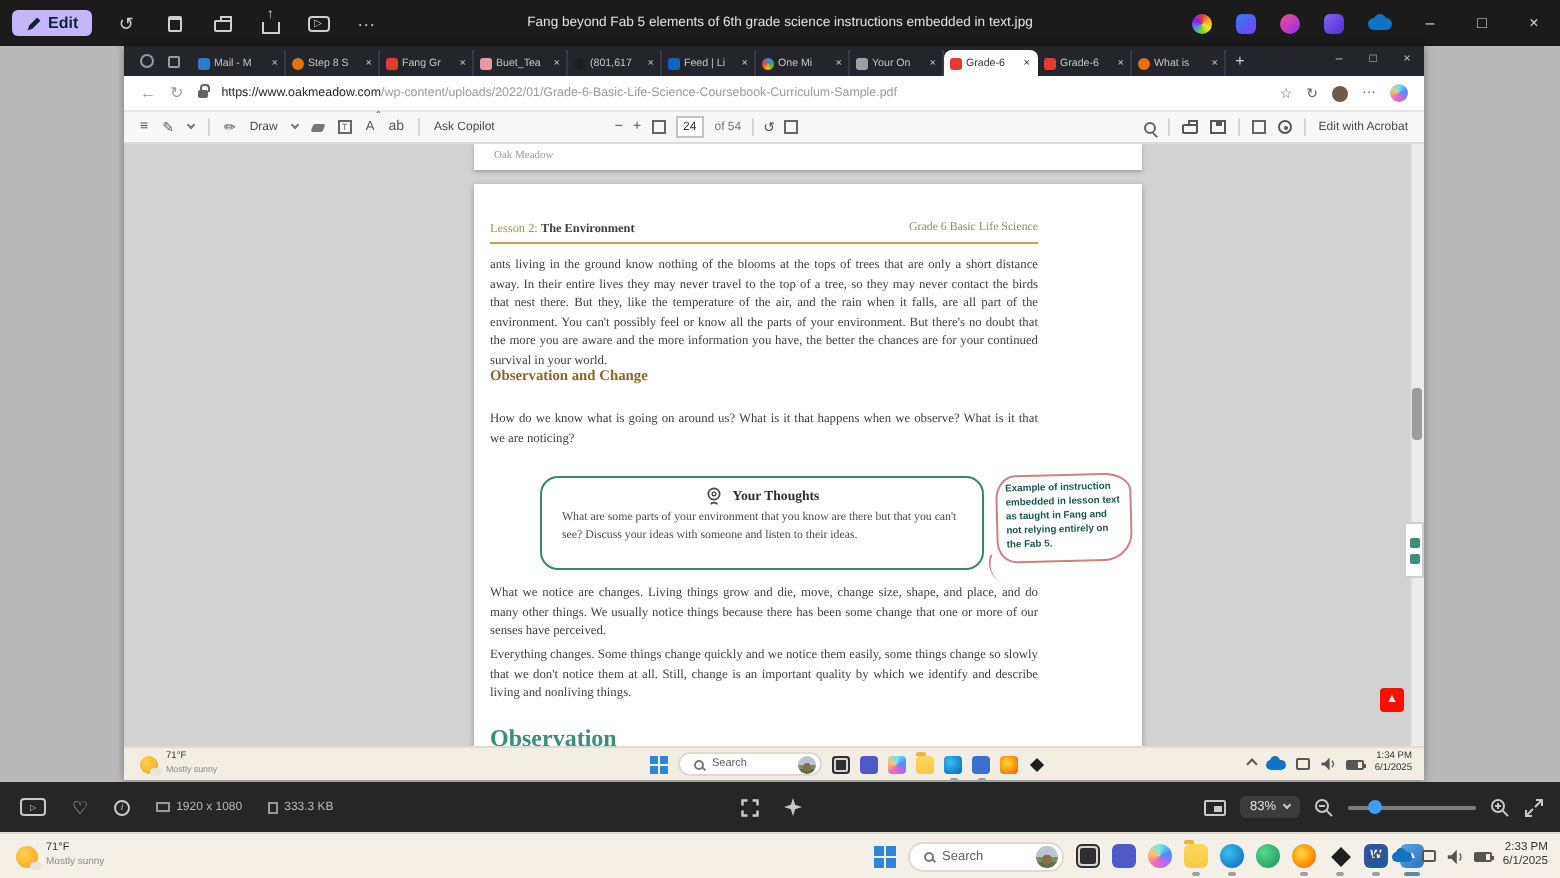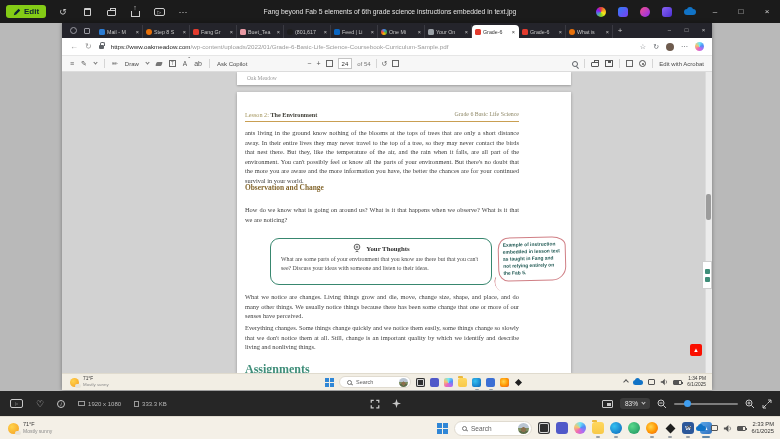--- a/index.html
+++ b/index.html
@@ -3,21 +3,21 @@
 <meta charset="utf-8">
 <style>
   * { margin:0; padding:0; box-sizing:border-box; }
   html,body { width:780px; height:439px; overflow:hidden; }
   body { font-family:"Liberation Sans", sans-serif; background:#b9b9b9; }
   #stage { position:relative; width:780px; height:439px; overflow:hidden; }
 
   
   .titlebar { position:absolute; left:0; top:0; width:780px; height:23px; background:#1b1b1b; }
   .tb-left { position:absolute; left:6px; top:0; height:23px; display:flex; align-items:center; gap:10px; }
-  .edit-btn { display:flex; align-items:center; gap:3px; background:#84cc16; color:#0c2334; border-radius:3px; padding:2px 7px; font-size:8px; font-weight:bold; }
+  .edit-btn { display:flex; align-items:center; gap:3px; background:#c4b5fd; color:#0c2334; border-radius:3px; padding:2px 7px; font-size:8px; font-weight:bold; }
   .tbi { color:#cfcfcf; font-size:9px; width:14px; text-align:center; display:flex; justify-content:center; align-items:center; height:14px; }
   .i-trash { width:7px; height:8px; border:1px solid #cfcfcf; border-top:2px solid #cfcfcf; border-radius:1px; }
   .i-print { width:9px; height:6px; border:1px solid #cfcfcf; border-radius:1px; margin-top:2px; position:relative; }
   .i-print::before { content:""; position:absolute; left:2px; top:-3px; width:4px; height:2px; border:1px solid #cfcfcf; border-bottom:none; }
   .i-share { width:9px; height:6px; border:1px solid #cfcfcf; border-top:none; position:relative; margin-top:4px; }
   .i-share .up { position:absolute; left:50%; top:-7px; transform:translateX(-50%); font-size:7px; color:#cfcfcf; }
   .i-play { width:11px; height:8px; border:1px solid #cfcfcf; border-radius:2px; display:flex; align-items:center; justify-content:center; font-size:5px; color:#cfcfcf; }
   .tb-title { position:absolute; left:0; top:0; width:780px; height:23px; line-height:23px; text-align:center; font-size:6.8px; color:#e2e2e2; pointer-events:none; }
   .tb-right { position:absolute; right:2px; top:0; height:23px; display:flex; align-items:center; gap:4px; }
   .capp { width:10px; height:10px; border-radius:3px; display:inline-block; margin:0 4px; }
@@ -369,21 +369,21 @@
               </svg>
               <b>Your Thoughts</b>
             </div>
             <p>What are some parts of your environment that you know are there but that you can't see? Discuss your ideas with someone and listen to their ideas.</p>
           </div>
 
           <div class="annot">Example of instruction embedded in lesson text as taught in Fang and not relying entirely on the Fab 5.</div>
 
           <p class="para p3">What we notice are changes. Living things grow and die, move, change size, shape, and place, and do many other things. We usually notice things because there has been some change that one or more of our senses have perceived.</p>
           <p class="para p4">Everything changes. Some things change quickly and we notice them easily, some things change so slowly that we don't notice them at all. Still, change is an important quality by which we identify and describe living and nonliving things.</p>
-          <div class="assign">Assignments</div>
+          <div class="assign">Observation</div>
         </div>
 
         <div class="scrolltrack"></div>
         <div class="scrollthumb"></div>
         <div class="sidewidget">
           <span class="sw-dot"></span>
           <span class="sw-dot"></span>
         </div>
         <div class="acrofloat">
             <span>▲</span>

